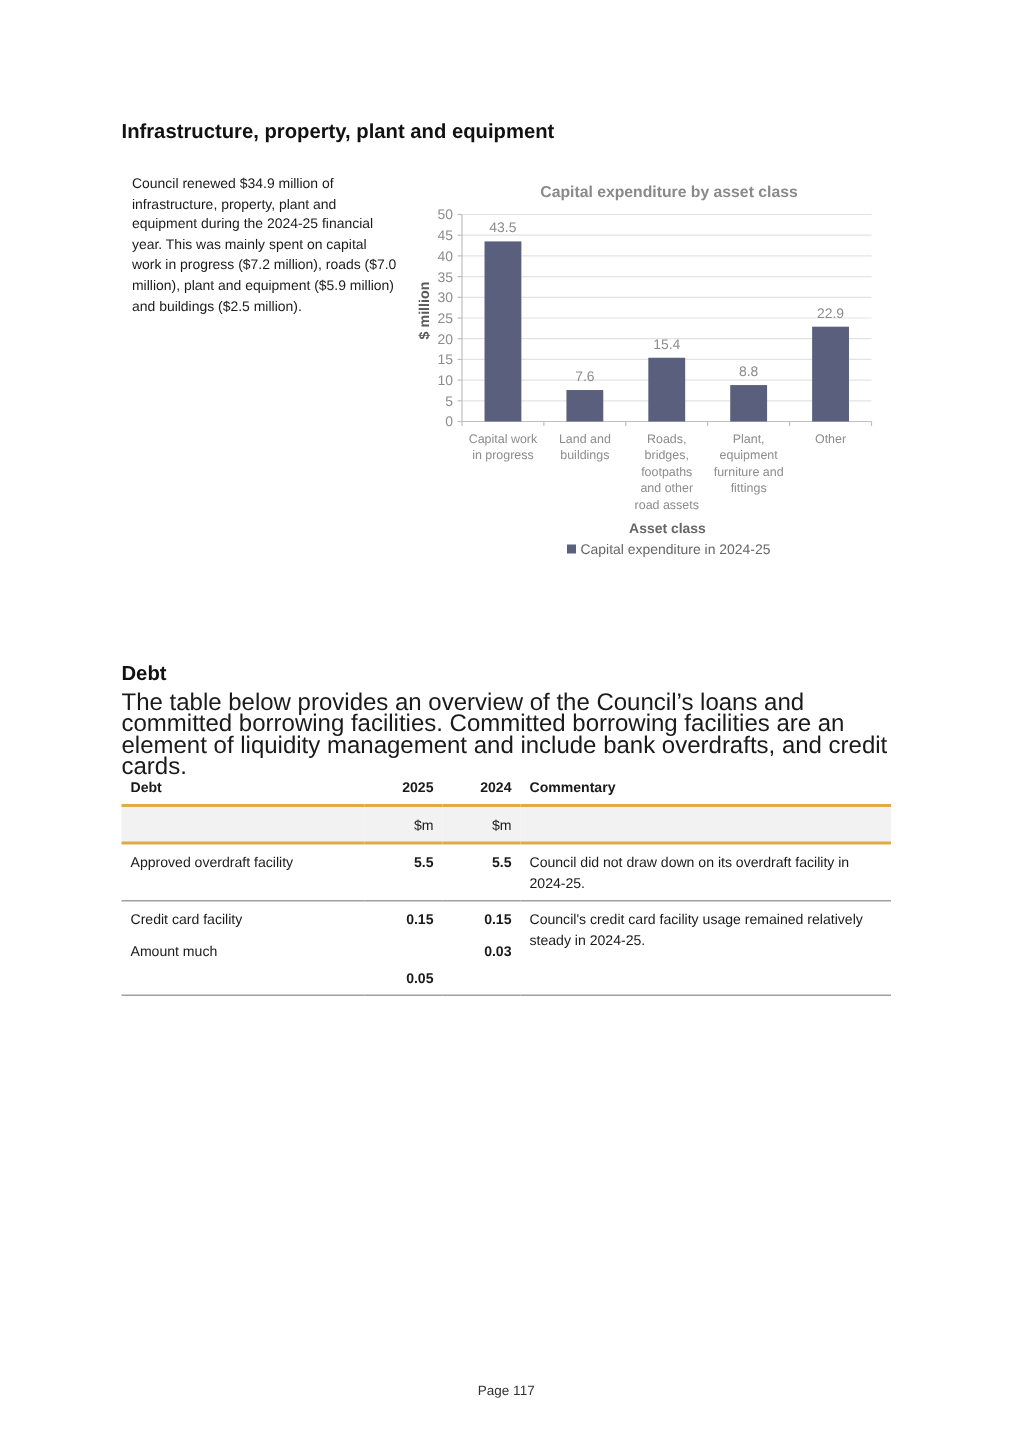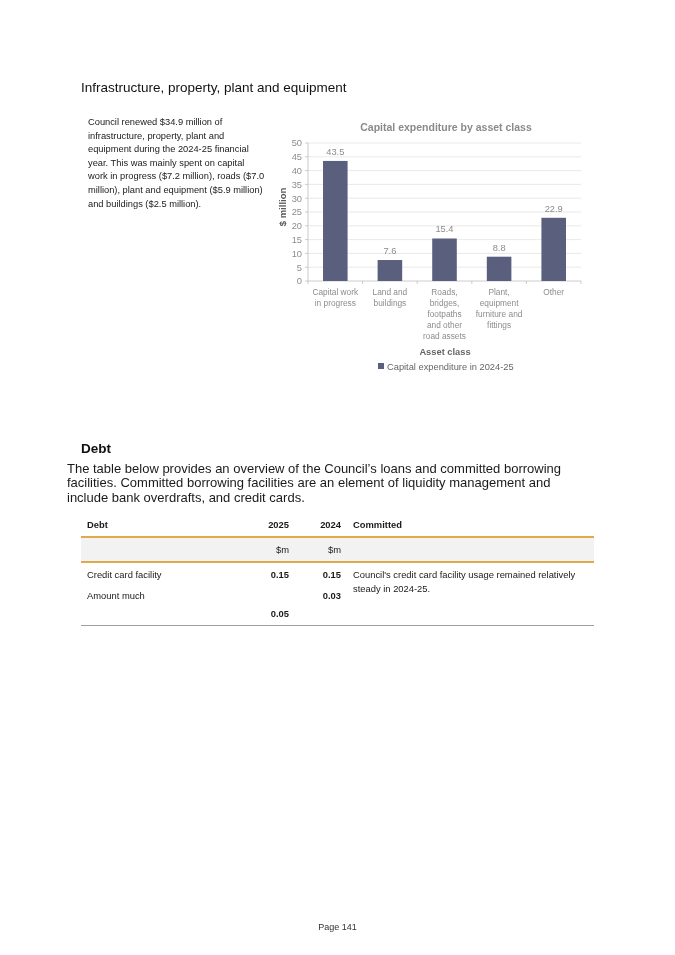--- a/index.html
+++ b/index.html
@@ -1,24 +1,24 @@
 <!DOCTYPE html>
 <html><head>
 <meta charset="utf-8">
 <style>
   html, body { margin: 0; padding: 0; background: #ffffff; }
   body { width: 675px; height: 955px; position: relative; overflow: hidden;
          font-family: "Liberation Sans", "DejaVu Sans", sans-serif; color: #1a1a1a; }
-  .h1 { position: absolute; left: 81px; top: 80px; font-size: 13.5px; font-weight: normal; color: #111; }
+  .h1 { position: absolute; left: 81px; top: 80px; font-size: 13.5px; font-weight: bold; color: #111; }
   .side-text { position: absolute; left: 88px; top: 116px; width: 178px; font-size: 9.3px; line-height: 13.6px; color: #1a1a1a; }
   .side-text p { margin: 0 0 3px 0; }
   #chart { position: absolute; left: 268px; top: 116px; width: 320px; height: 262px; }
   #chart text { font-family: "Liberation Sans", "DejaVu Sans", sans-serif; }
   .h2 { position: absolute; left: 81px; top: 441px; font-size: 13.5px; font-weight: bold; color: #111; }
-  .debt-intro { position: absolute; left: 67px; top: 462px; width: 520px; font-size: 13px; line-height: 14.3px; color: #1a1a1a; }
+  .debt-intro { position: absolute; left: 81px; top: 462px; width: 520px; font-size: 16px; line-height: 14.3px; color: #1a1a1a; }
   table.debt { position: absolute; left: 81px; top: 515px; width: 513px; border-collapse: collapse; font-size: 9.4px; color: #1a1a1a; }
   table.debt th { font-weight: bold; text-align: left; padding: 4px 6px 6px 6px; font-size: 9.4px; }
   table.debt th.num, table.debt td.num { text-align: right; }
   table.debt thead tr.hdr th { border-bottom: 2px solid #e0a94a; }
   table.debt tr.units td { background: #f2f2f2; border-bottom: 2px solid #e0a94a; padding: 5px 6px; height: 10px; }
   table.debt td { padding: 5px 6px; vertical-align: top; line-height: 13.4px; }
   table.debt tr.row td { border-bottom: 1.5px solid #a0a0a0; }
   table.debt td.bold { font-weight: bold; }
   .col-debt { width: 150px; }
   .col-2025 { width: 40px; }
@@ -109,41 +109,47 @@
 
 <div class="h2">Debt</div>
 <div class="debt-intro">The table below provides an overview of the Council’s loans and committed borrowing facilities. Committed borrowing facilities are an element of liquidity management and include bank overdrafts, and credit cards.</div>
 
 <table class="debt">
   <thead>
     <tr class="hdr">
       <th class="col-debt">Debt</th>
       <th class="col-2025 num">2025</th>
       <th class="col-2024 num">2024</th>
-      <th>Committed</th>
+      <th>Commentary</th>
     </tr>
   </thead>
   <tbody>
     <tr class="units">
       <td></td>
       <td class="num">$m</td>
       <td class="num">$m</td>
       <td></td>
+    </tr>
+    <tr class="row">
+      <td>Approved overdraft facility</td>
+      <td class="num bold">5.5</td>
+      <td class="num bold">5.5</td>
+      <td>Council did not draw down on its overdraft facility in 2024-25.</td>
     </tr>
     <tr class="row">
       <td>
         <div>Credit card facility</div>
         <div style="margin-top:7px">Amount much</div>
       </td>
       <td class="num bold">
         <div>0.15</div>
         <div style="margin-top:25px">0.05</div>
       </td>
       <td class="num bold">
         <div>0.15</div>
         <div style="margin-top:7px">0.03</div>
       </td>
       <td>Council's credit card facility usage remained relatively steady in 2024-25.</td>
     </tr>
   </tbody>
 </table>
 
-<div class="footer">Page 141</div>
+<div class="footer">Page 117</div>
 
 </body></html>

